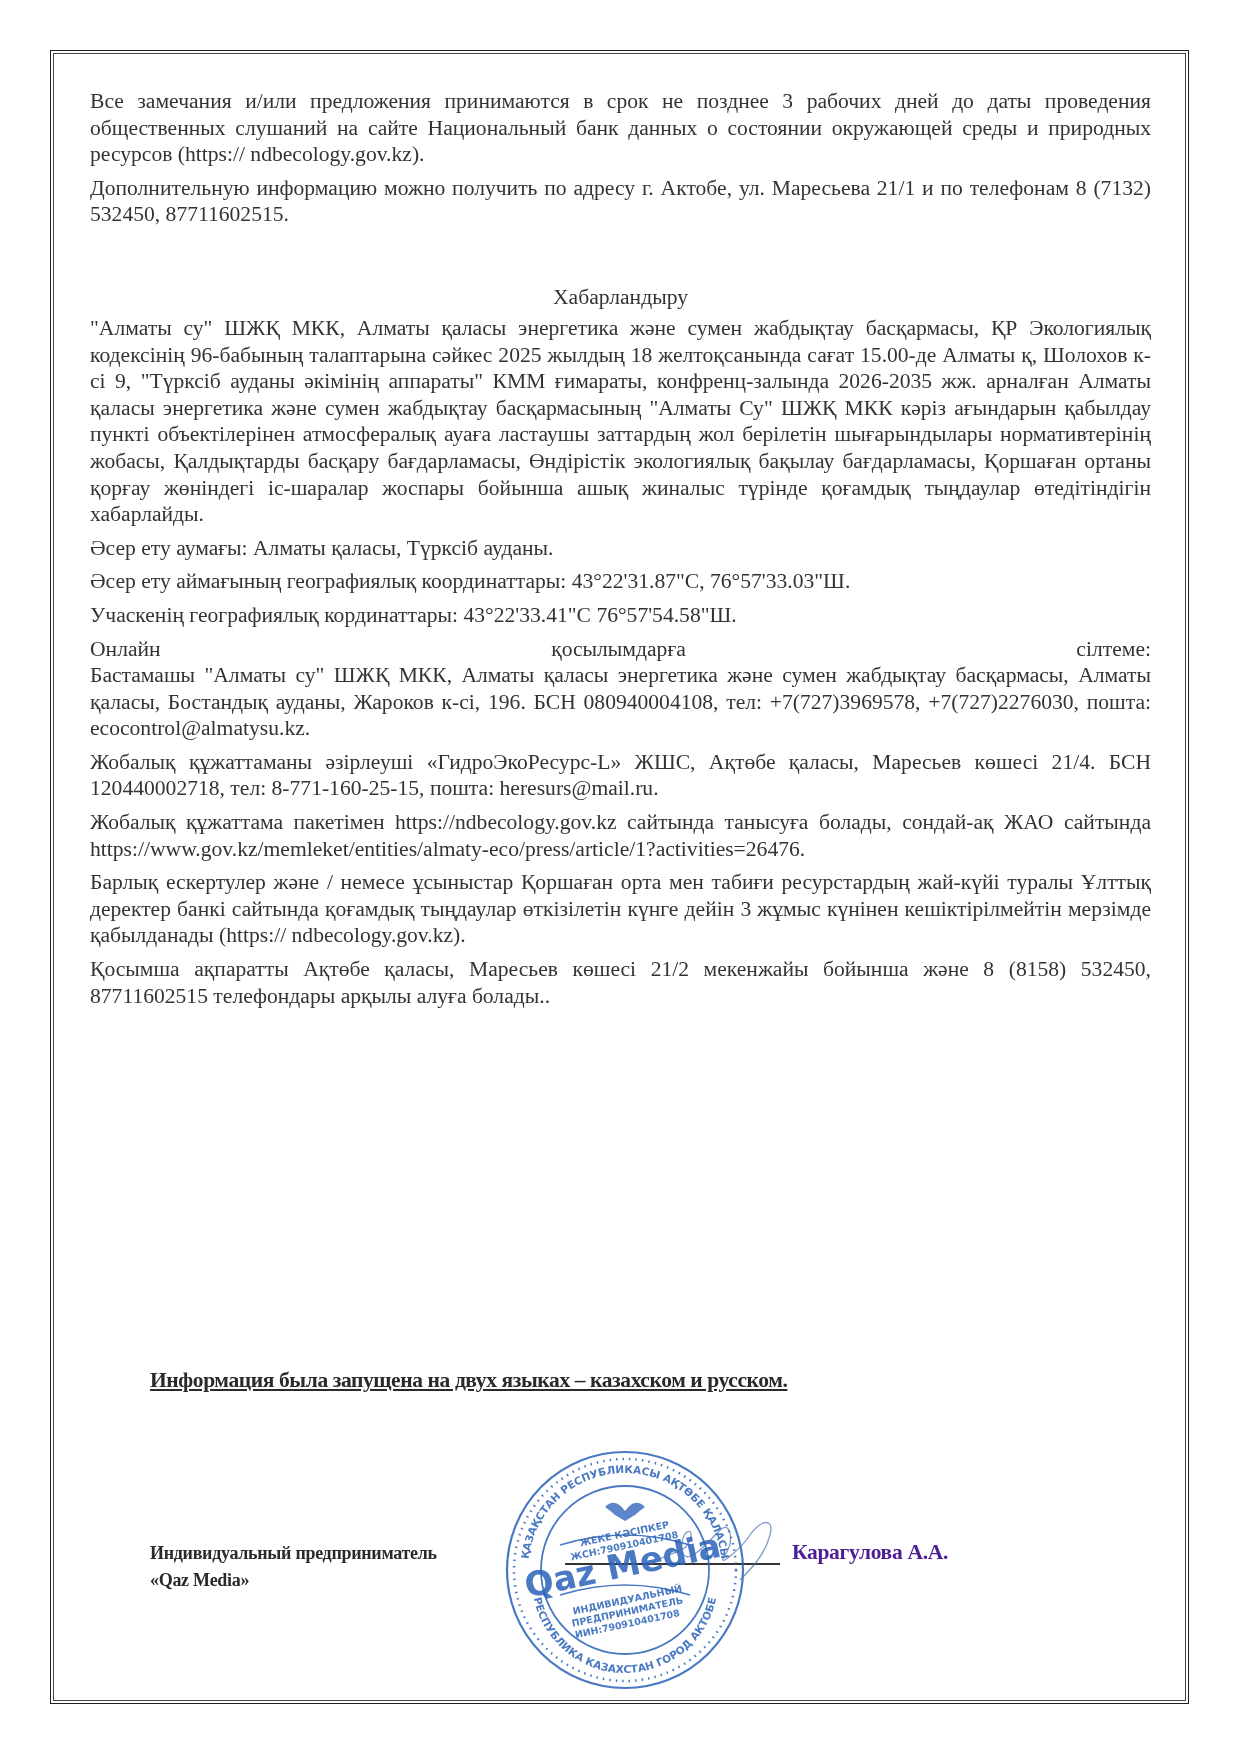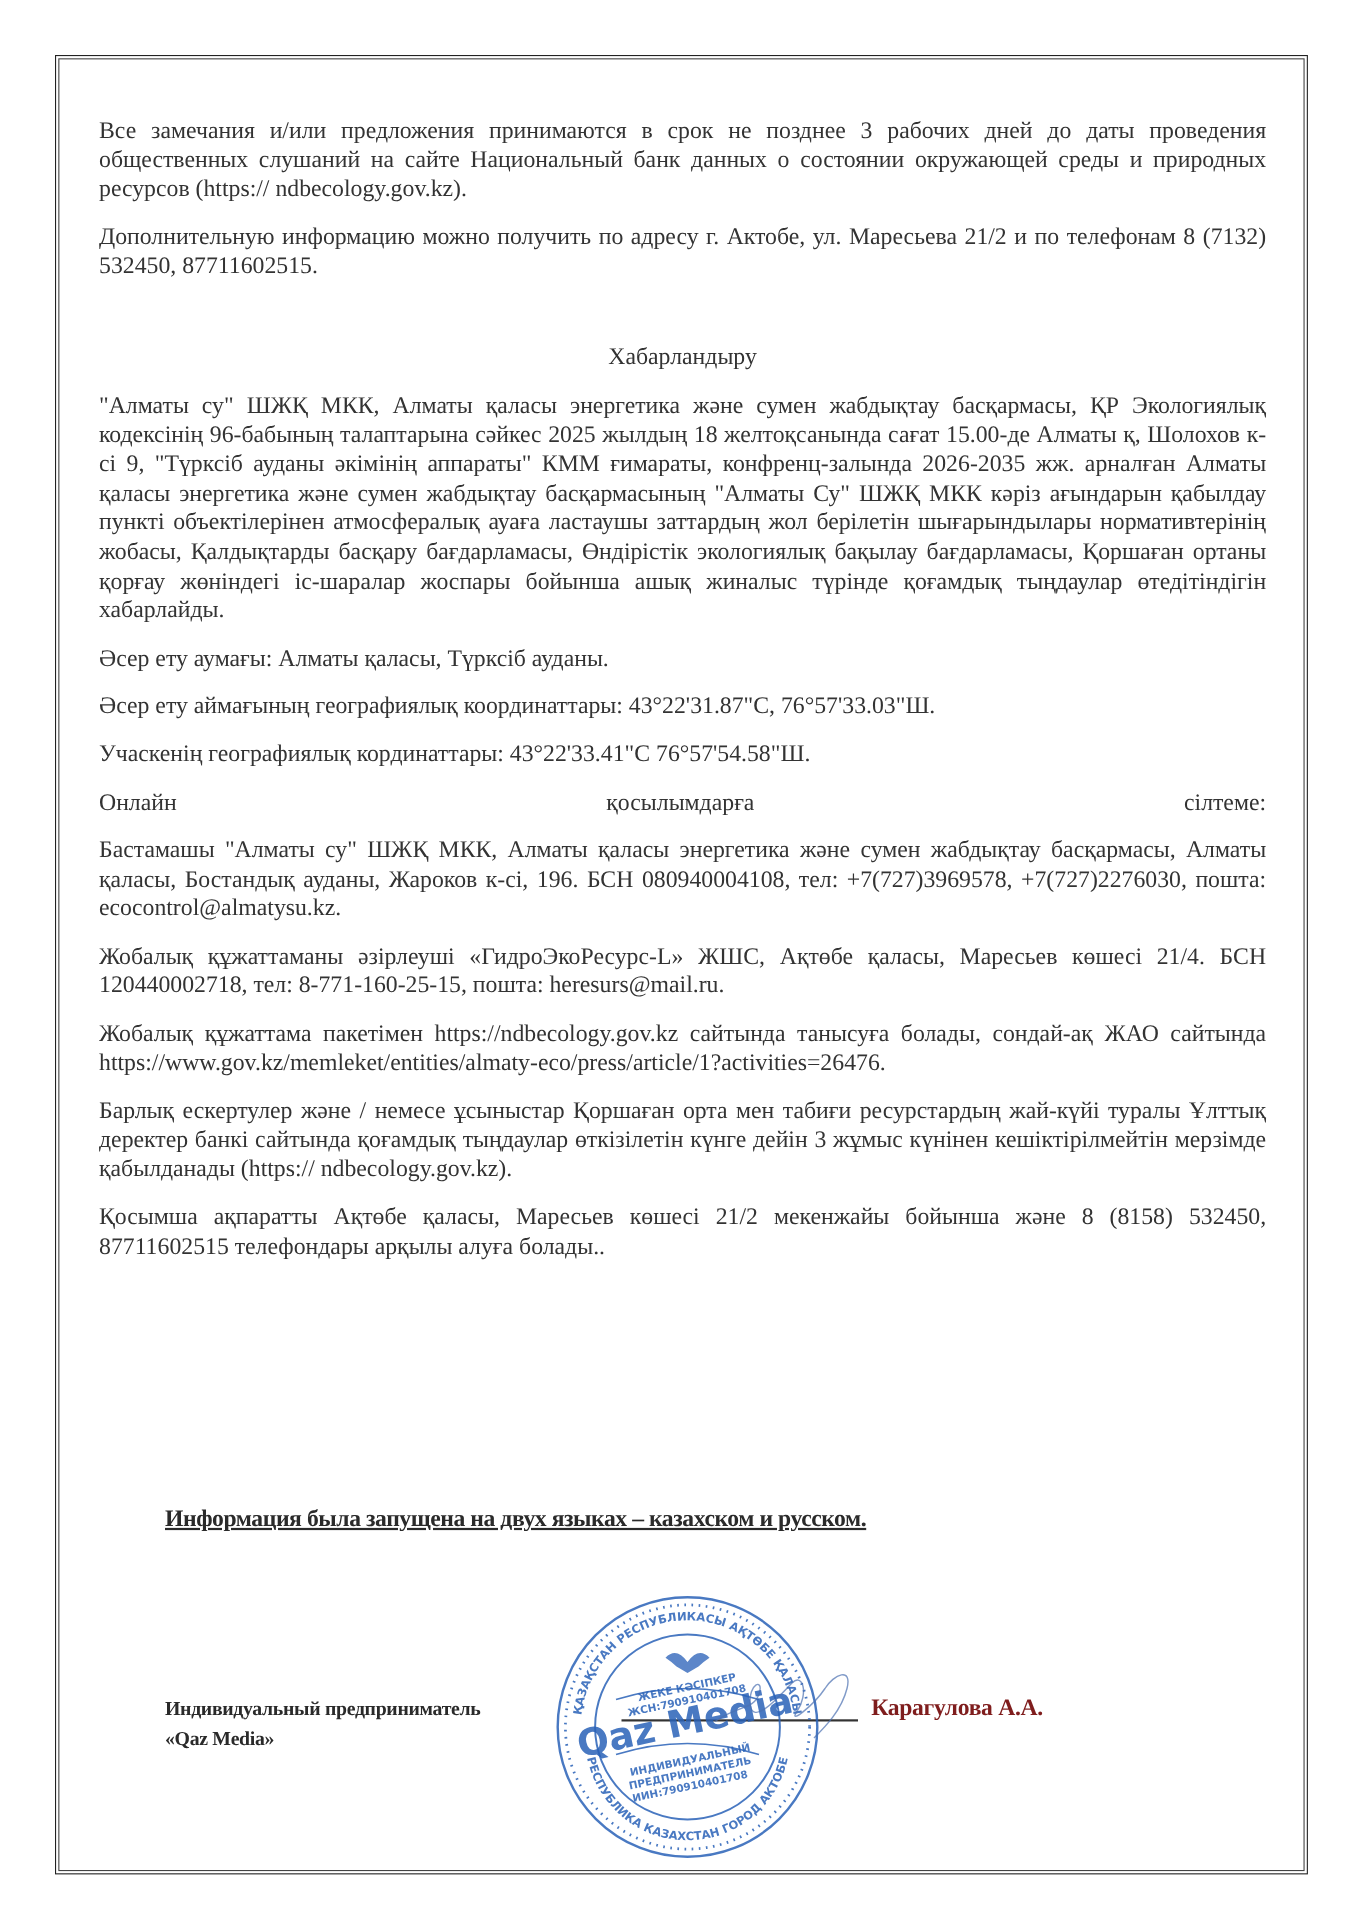--- a/index.html
+++ b/index.html
@@ -3,48 +3,48 @@
 <meta charset="utf-8">
 <style>
   html, body { margin: 0; padding: 0; background: #ffffff; }
   body { width: 1241px; height: 1755px; position: relative; overflow: hidden;
          font-family: "Liberation Serif", "DejaVu Serif", serif; color: #333333; }
   .frame { position: absolute; left: 50px; top: 50px; width: 1137px; height: 1652px;
            border: 1px solid #222; }
   .frame-inner { position: absolute; left: 53px; top: 53px; width: 1131px; height: 1646px;
            border: 1px solid #444; }
   .content { position: absolute; left: 90px; top: 88px; width: 1061px; }
-  p { margin: 17px 0 7px 0; font-size: 21.6px; line-height: 26.6px; text-align: justify;
+  p { margin: 0 0 7px 0; font-size: 21.6px; line-height: 26.6px; text-align: justify;
       text-align-last: auto; word-spacing: 0px; }
   .spacer { height: 48px; }
   h2 { margin: 0 0 4px 0; text-align: center; font-size: 21.6px; font-weight: normal;
        line-height: 28px; color: #333; }
   .just-full { text-align-last: justify; font-family: Liberation Serif, serif; }
   .break-all { word-break: break-all; }
   .notice-line { position: absolute; left: 150px; top: 1368px; font-family: "Liberation Serif", serif;
        font-weight: bold; font-size: 21.5px; color: #2a2a2a; text-decoration: underline;
        letter-spacing: -0.4px; }
   .sig { position: absolute; left: 150px; top: 1540px; font-weight: bold; font-size: 18px;
          color: #2a2a2a; line-height: 27px; letter-spacing: -0.3px; }
   .sig-line { position: absolute; left: 565px; top: 1563px; width: 215px; height: 1.5px; background: #333; }
   .sig-name { position: absolute; left: 792px; top: 1540px; font-weight: bold; font-size: 21.5px;
-              color: #7f1d1d; letter-spacing: -0.3px; }
+              color: #4c1d95; letter-spacing: -0.3px; }
   .stamp { position: absolute; left: 500px; top: 1445px; width: 250px; height: 250px; }
   .signature { position: absolute; left: 640px; top: 1510px; width: 150px; height: 80px; }
 </style>
 </head>
 <body>
 
 <div class="frame"></div>
 <div class="frame-inner"></div>
 
 <div class="content">
   <section>
     <p>Все замечания и/или предложения принимаются в срок не позднее 3 рабочих дней до даты проведения общественных слушаний на сайте Национальный банк данных о состоянии окружающей среды и природных ресурсов (https:// ndbecology.gov.kz).</p>
-    <p>Дополнительную информацию можно получить по адресу г. Актобе, ул. Маресьева 21/2 и по телефонам 8 (7132) 532450, 87711602515.</p>
+    <p>Дополнительную информацию можно получить по адресу г. Актобе, ул. Маресьева 21/1 и по телефонам 8 (7132) 532450, 87711602515.</p>
   </section>
 
   <div class="spacer"></div>
 
   <section>
     <h2>Хабарландыру</h2>
     <p>"Алматы су" ШЖҚ МКК, Алматы қаласы энергетика және сумен жабдықтау басқармасы, ҚР Экологиялық кодексінің 96-бабының талаптарына сәйкес 2025 жылдың 18 желтоқсанында  сағат 15.00-де Алматы қ, Шолохов к-сі 9, "Түрксіб ауданы әкімінің аппараты" КММ ғимараты, конфренц-залында 2026-2035 жж. арналған  Алматы қаласы энергетика және сумен жабдықтау басқармасының "Алматы Су" ШЖҚ МКК кәріз ағындарын қабылдау пункті объектілерінен атмосфералық ауаға ластаушы заттардың жол берілетін шығарындылары нормативтерінің жобасы, Қалдықтарды басқару бағдарламасы, Өндірістік экологиялық бақылау бағдарламасы, Қоршаған ортаны қорғау жөніндегі іс-шаралар жоспары бойынша ашық жиналыс түрінде қоғамдық тыңдаулар өтедітіндігін хабарлайды.</p>
     <p>Әсер ету аумағы: Алматы қаласы, Түрксіб ауданы.</p>
     <p>Әсер ету аймағының географиялық координаттары: 43°22'31.87"С, 76°57'33.03"Ш.</p>
     <p>Учаскенің географиялық кординаттары: 43°22'33.41"С 76°57'54.58"Ш.</p>

